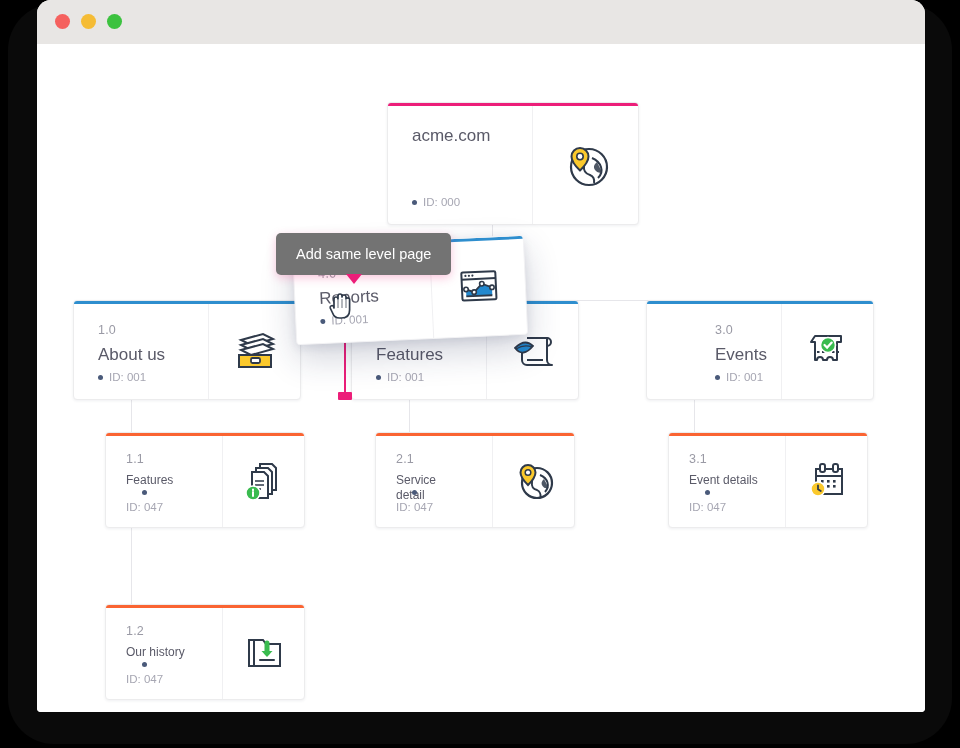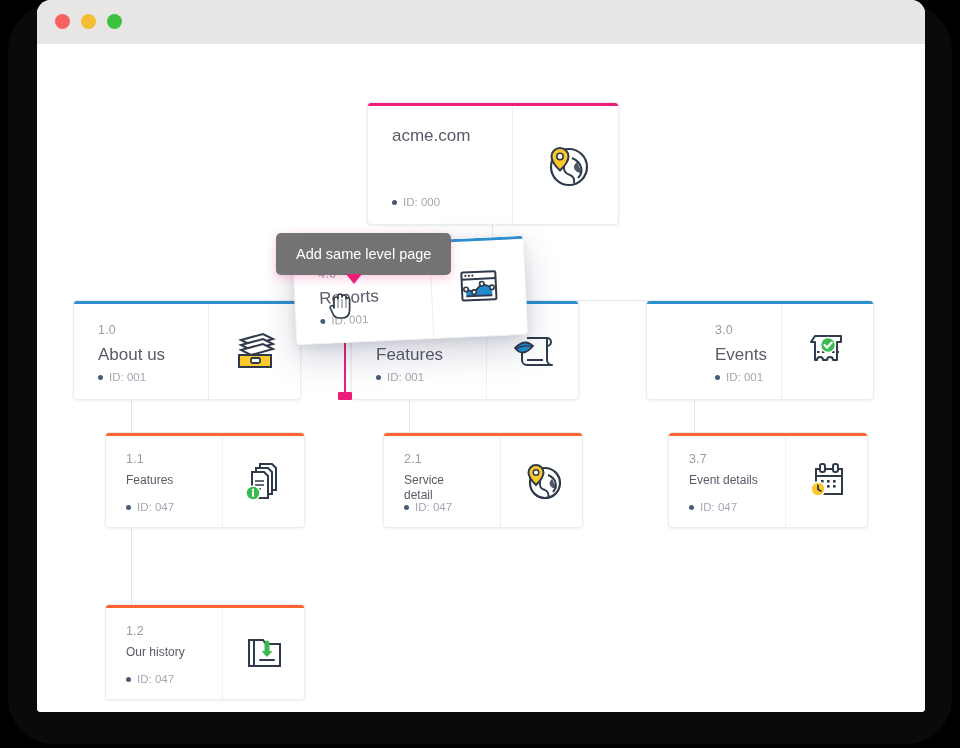--- a/index.html
+++ b/index.html
@@ -87,28 +87,28 @@
     width: 5px; height: 5px; border-radius: 50%; background: #4a5a7a;
     display: inline-block;
   }
   .card-icon {
     flex: 0 0 auto;
     border-left: 1px solid #f0f0f2;
     display: flex; align-items: center; justify-content: center;
   }
 
   
-  .card.lvl0 { width: 252px; height: 123px; }
+  .card.lvl0 { width: 252px; height: 123px; margin-left: 20px; }
   .card.lvl0 .card-icon { width: 106px; }
   .card.lvl1 { width: 228px; height: 100px; }
   .card.lvl1 .card-icon { width: 92px; }
   .card.lvl2 { width: 200px; height: 96px; }
   .card.lvl2 .card-icon { width: 82px; }
   .card.lvl2 .card-body { padding: 19px 0 0 20px; }
-  .card.lvl2 .card-id { left: 20px; bottom: 14px; }
+  .card.lvl2 .card-id { left: 20px; bottom: 14px; flex-direction: column; }
   .card.lvl2 .card-title { font-size: 12px; }
 
   
   .card.dragging {
     width: 232px; height: 100px;
     box-shadow: 0 14px 34px rgba(30,40,80,0.20), 0 3px 10px rgba(30,40,80,0.10);
     transform: rotate(-2.6deg);
     z-index: 40;
     border-color: #f2f2f4;
   }
@@ -309,21 +309,21 @@
           <svg width="48" height="48" viewBox="0 0 48 48">
             <path d="M9 12 h9 l3 4 h14 v22 h-26 z" fill="#ffffff" stroke="#2f3a4a" stroke-width="2"></path>
             <path d="M14 12 h9 l3 4 h14 v22 h-26 z" fill="#ffffff" stroke="#2f3a4a" stroke-width="2"></path>
             <path d="M20 32 h14" stroke="#2f3a4a" stroke-width="2" stroke-linecap="round"></path>
             <path d="M27 15 v10" stroke="#39bb4f" stroke-width="5" stroke-linecap="round"></path>
             <path d="M21.5 23 l5.5 6 l5.5 -6 z" fill="#39bb4f"></path>
           </svg>
         </div>
       </div>
 
-      <div class="card lvl2" style="left:346px; top:388px;gap:40px;">
+      <div class="card lvl2" style="left:338px; top:388px;gap:40px;">
         <div class="card-accent" style="background:#fa6432;"></div>
         <div class="card-body">
           <div class="card-num">2.1</div>
           <div class="card-title">Service detail</div>
           <div class="card-id">
             <span class="dot"></span>
             <span>ID: 047</span>
           </div>
         </div>
         <div class="card-icon">
@@ -334,21 +334,21 @@
             <path d="M34 23 q-4 3.5 -1.5 7 t6 1.5" fill="#2f3a4a" opacity="0.85"></path>
             <path d="M18 9 a7.5 7.5 0 0 1 7.5 7.5 c0 5.2 -7.5 12.5 -7.5 12.5 s-7.5 -7.3 -7.5 -12.5 A7.5 7.5 0 0 1 18 9 z" fill="#fbc92c" stroke="#2f3a4a" stroke-width="2"></path>
             <circle cx="18" cy="16.5" r="2.8" fill="#ffffff" stroke="#2f3a4a" stroke-width="1.5"></circle>
           </svg>
         </div>
       </div>
 
       <div class="card lvl2" style="left:631px; top:388px;">
         <div class="card-accent" style="background:#fa6432;"></div>
         <div class="card-body">
-          <div class="card-num">3.7</div>
+          <div class="card-num">3.1</div>
           <div class="card-title">Event details</div>
           <div class="card-id">
             <span class="dot"></span>
             <span>ID: 047</span>
           </div>
         </div>
         <div class="card-icon">
           <svg width="48" height="48" viewBox="0 0 48 48">
             <path d="M13 13 h26 v25 h-26 z" fill="#ffffff" stroke="#2f3a4a" stroke-width="2"></path>
             <path d="M13 20 h26" stroke="#2f3a4a" stroke-width="2"></path>

